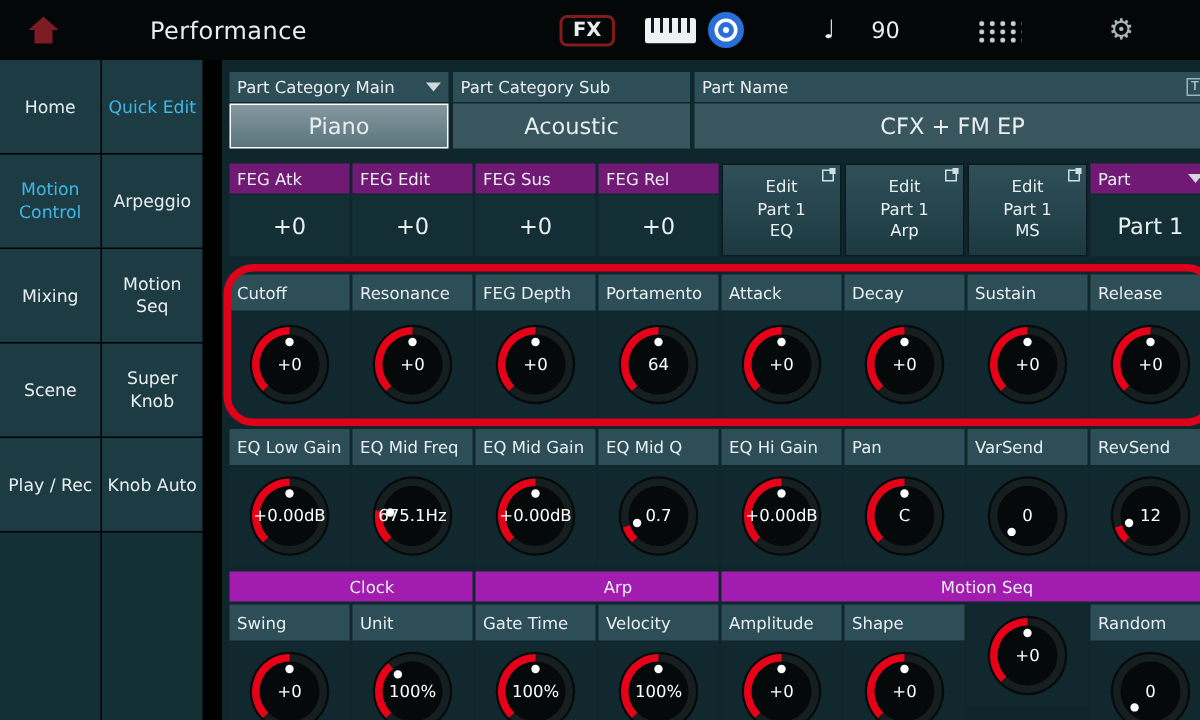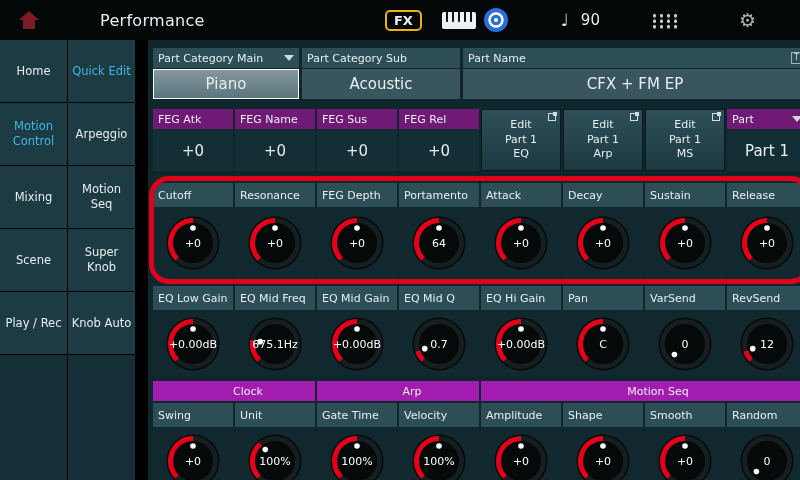--- a/index.html
+++ b/index.html
@@ -8,28 +8,28 @@
   .screen { position:relative; width:700px; height:480px; background:#000; }
 
   
   .topbar { position:absolute; left:0; top:0; width:800px; height:40px; background:#040707;
             display:flex; align-items:center; padding:0 18px; }
   .home-icon { position:relative; width:22px; height:18px; flex:0 0 auto; cursor:pointer; }
   .home-icon::before { content:''; position:absolute; top:0; left:1px;
       border-left:10px solid transparent; border-right:10px solid transparent; border-bottom:9px solid #7e1c26; }
   .home-icon::after { content:''; position:absolute; top:9px; left:5px; width:12px; height:9px; background:#7e1c26; }
   .topbar-title { margin-left:60px; font-size:16px; letter-spacing:.3px; }
-  .fx-badge { margin-left:auto; border:2px solid #eab308; border-radius:5px; padding:0 7px;
+  .fx-badge { margin-left:auto; border:2px solid #7f1d1d; border-radius:5px; padding:0 7px;
               height:21px; line-height:17px; font-weight:bold; font-size:13px; }
   .kbd-icon { margin-left:20px; width:34px; height:17px; border-radius:2px; background-color:#edf2f2;
       background-image:repeating-linear-gradient(90deg, transparent 0 4px, #0a161b 4px 6px);
       background-size:100% 58%; background-repeat:no-repeat; }
   .motion-icon { margin-left:7px; width:26px; height:26px; display:inline-flex; }
   .note-icon { margin-left:52px; font-size:17px; }
-  .tempo { margin-left:12px; font-size:15px; }
+  .tempo { margin-left:24px; font-size:15px; }
   .grid-icon { margin-left:50px; width:31px; height:17px;
       background-image:radial-gradient(circle,#c6d0d1 1.5px,transparent 1.9px);
       background-size:7px 5.5px; background-position:1px 1px; }
   .gear-icon { margin-left:58px; margin-right:26px; font-size:19px; color:#aab6b6; line-height:1; cursor:pointer; }
 
   
   .sidebar { position:absolute; left:0; top:40px; width:135px; height:440px; background:#000;
              display:flex; gap:1px; }
   .side-col { width:67px; display:flex; flex-direction:column; gap:1px; background:#000; }
   .side-cell { height:62px; background:#1d3b43; display:flex; align-items:center; justify-content:center;
@@ -170,21 +170,21 @@
         <div class="ph-value">CFX + FM EP</div>
       </div>
     </div>
 
     <div class="edit-row" id="edit-row">
         <div class="ecell">
           <div class="ecell-h">FEG Atk</div>
           <div class="ecell-v">+0</div>
         </div>
         <div class="ecell">
-          <div class="ecell-h">FEG Name</div>
+          <div class="ecell-h">FEG Edit</div>
           <div class="ecell-v">+0</div>
         </div>
         <div class="ecell">
           <div class="ecell-h">FEG Sus</div>
           <div class="ecell-v">+0</div>
         </div>
         <div class="ecell">
           <div class="ecell-h">FEG Rel</div>
           <div class="ecell-v">+0</div>
         </div>
@@ -466,21 +466,20 @@
           <div class="kcell-b">
             <div class="knob"><svg width="54" height="54" viewBox="0 0 54 54">
                 <circle cx="27" cy="27" r="26.5" fill="#05090a"></circle>
                 <circle cx="27" cy="27" r="22.5" fill="none" stroke="#161e20" stroke-width="5"></circle>
                 <path d="M 11.09 42.91 A 22.5 22.5 0 0 1 27.00 4.50" fill="none" stroke="#E60018" stroke-width="5"></path>
                 <circle cx="27.00" cy="12.00" r="2.8" fill="#ffffff"></circle>
               </svg><span class="knob-val">+0</span></div>
           </div>
         </div>
         <div class="kcell">
-          <div class="kcell-h">Smooth</div>
           <div class="kcell-b">
             <div class="knob"><svg width="54" height="54" viewBox="0 0 54 54">
                 <circle cx="27" cy="27" r="26.5" fill="#05090a"></circle>
                 <circle cx="27" cy="27" r="22.5" fill="none" stroke="#161e20" stroke-width="5"></circle>
                 <path d="M 11.09 42.91 A 22.5 22.5 0 0 1 27.00 4.50" fill="none" stroke="#E60018" stroke-width="5"></path>
                 <circle cx="27.00" cy="12.00" r="2.8" fill="#ffffff"></circle>
               </svg><span class="knob-val">+0</span></div>
           </div>
         </div>
         <div class="kcell">

